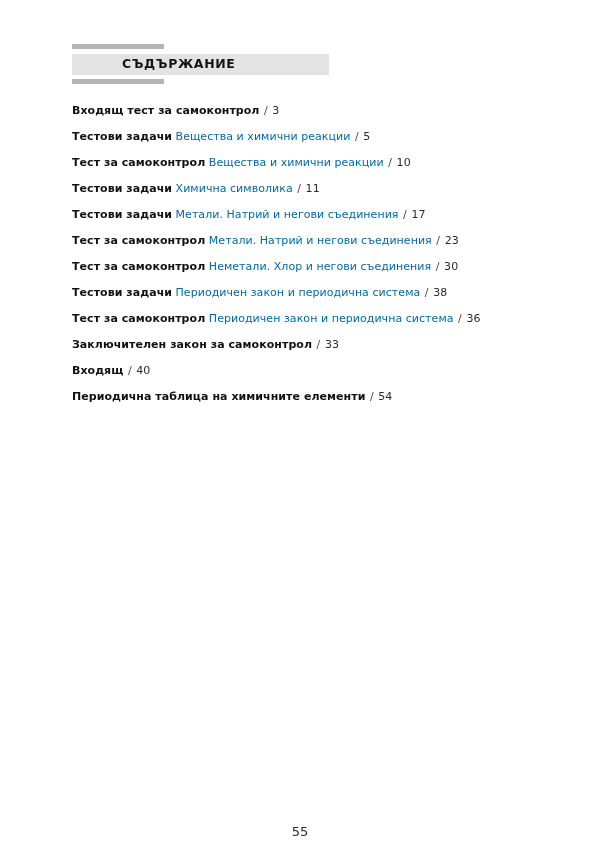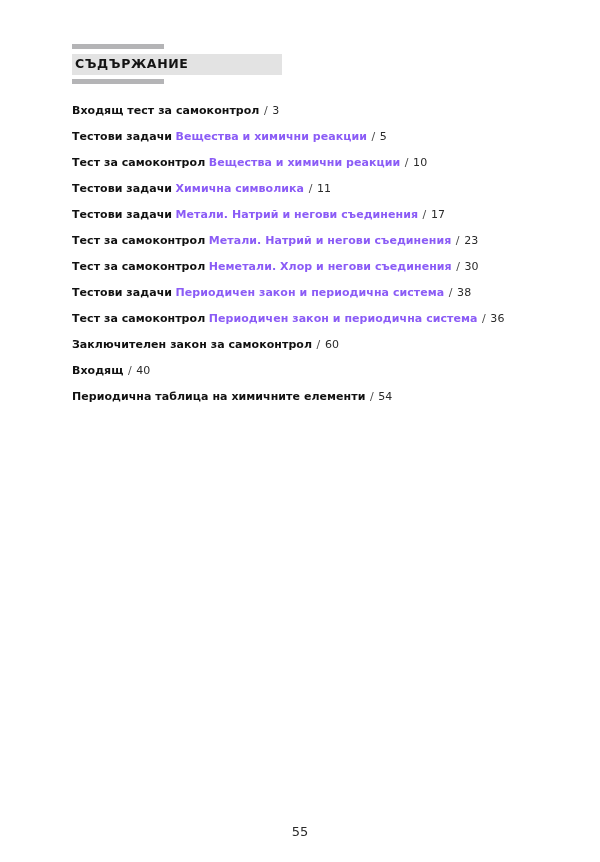--- a/index.html
+++ b/index.html
@@ -34,20 +34,21 @@
     height: 5px;
     background: #b4b4b6;
   }
   .title-strip {
     margin-top: 5px;
     width: 210px;
     height: 21px;
     background: #e3e3e3;
     display: flex;
     align-items: center;
+    padding-left: 47px;
   }
   .title-text {
     font-size: 12.5px;
     font-weight: bold;
     letter-spacing: 0.6px;
     color: #141414;
     padding-left: 3px;
     line-height: 1;
     white-space: nowrap;
   }
@@ -71,22 +72,22 @@
     height: 26px;
     color: #1c1c1c;
     white-space: nowrap;
     letter-spacing: 0.05px;
   }
   .entry-title {
     font-weight: bold;
     color: #111111;
   }
   .entry-sub {
-    font-weight: bold;
-    color: #8b5cf6;
+    font-weight: normal;
+    color: #0369a1;
   }
   .entry-sep {
     font-weight: normal;
     color: #444444;
     padding: 0 1px;
   }
   .entry-page {
     font-weight: normal;
     color: #2a2a2a;
   }
@@ -118,20 +119,20 @@
   <div class="toc-list">
       <div class="toc-entry"><span class="entry-title">Входящ тест за самоконтрол</span> <span class="entry-sep">/</span> <span class="entry-page">3</span></div>
       <div class="toc-entry"><span class="entry-title">Тестови задачи</span> <span class="entry-sub">Вещества и химични реакции</span> <span class="entry-sep">/</span> <span class="entry-page">5</span></div>
       <div class="toc-entry"><span class="entry-title">Тест за самоконтрол</span> <span class="entry-sub">Вещества и химични реакции</span> <span class="entry-sep">/</span> <span class="entry-page">10</span></div>
       <div class="toc-entry"><span class="entry-title">Тестови задачи</span> <span class="entry-sub">Химична символика</span> <span class="entry-sep">/</span> <span class="entry-page">11</span></div>
       <div class="toc-entry"><span class="entry-title">Тестови задачи</span> <span class="entry-sub">Метали. Натрий и негови съединения</span> <span class="entry-sep">/</span> <span class="entry-page">17</span></div>
       <div class="toc-entry"><span class="entry-title">Тест за самоконтрол</span> <span class="entry-sub">Метали. Натрий и негови съединения</span> <span class="entry-sep">/</span> <span class="entry-page">23</span></div>
       <div class="toc-entry"><span class="entry-title">Тест за самоконтрол</span> <span class="entry-sub">Неметали. Хлор и негови съединения</span> <span class="entry-sep">/</span> <span class="entry-page">30</span></div>
       <div class="toc-entry"><span class="entry-title">Тестови задачи</span> <span class="entry-sub">Периодичен закон и периодична система</span> <span class="entry-sep">/</span> <span class="entry-page">38</span></div>
       <div class="toc-entry"><span class="entry-title">Тест за самоконтрол</span> <span class="entry-sub">Периодичен закон и периодична система</span> <span class="entry-sep">/</span> <span class="entry-page">36</span></div>
-      <div class="toc-entry"><span class="entry-title">Заключителен закон за самоконтрол</span> <span class="entry-sep">/</span> <span class="entry-page">60</span></div>
+      <div class="toc-entry"><span class="entry-title">Заключителен закон за самоконтрол</span> <span class="entry-sep">/</span> <span class="entry-page">33</span></div>
       <div class="toc-entry"><span class="entry-title">Входящ</span> <span class="entry-sep">/</span> <span class="entry-page">40</span></div>
       <div class="toc-entry"><span class="entry-title">Периодична таблица на химичните елементи</span> <span class="entry-sep">/</span> <span class="entry-page">54</span></div>
     </div>
 
   <div class="folio">55</div>
 
 </div>
 
 </body></html>

